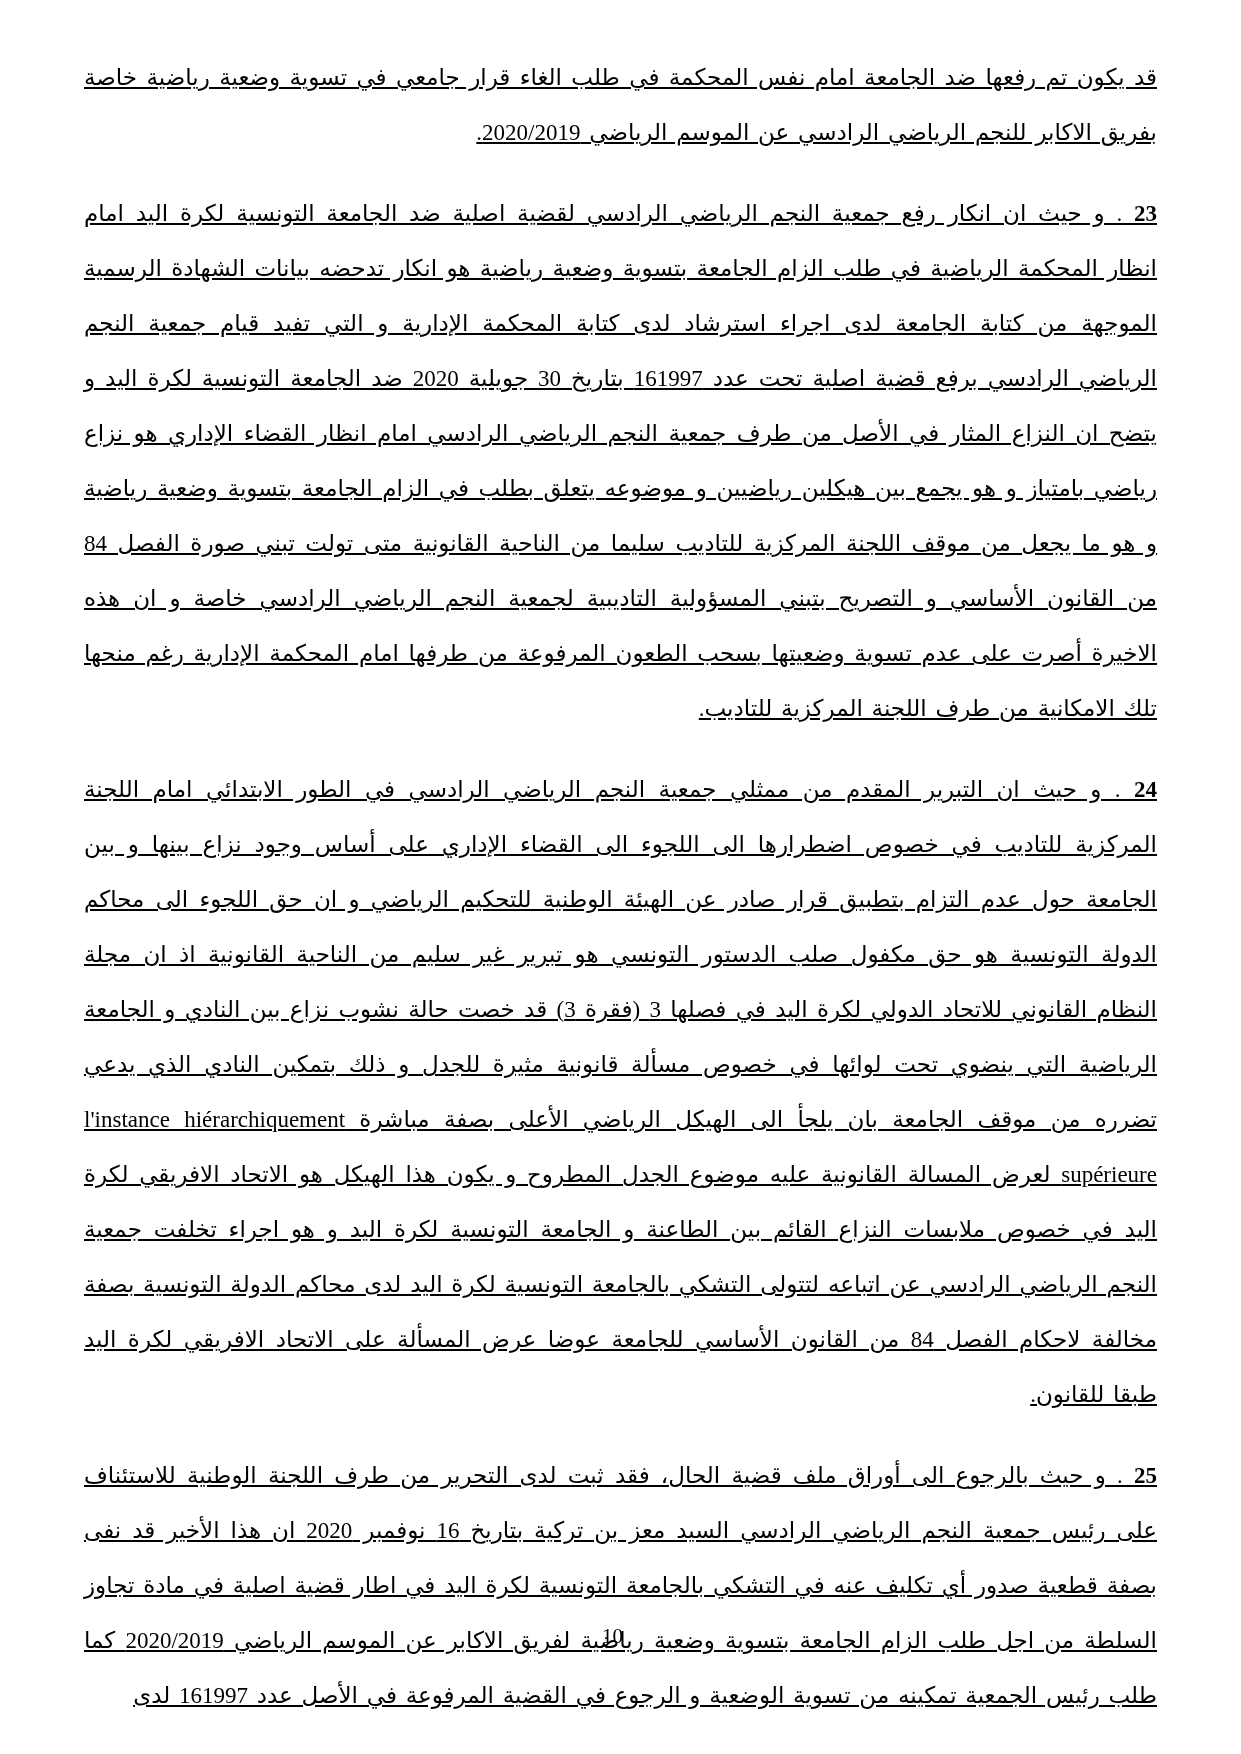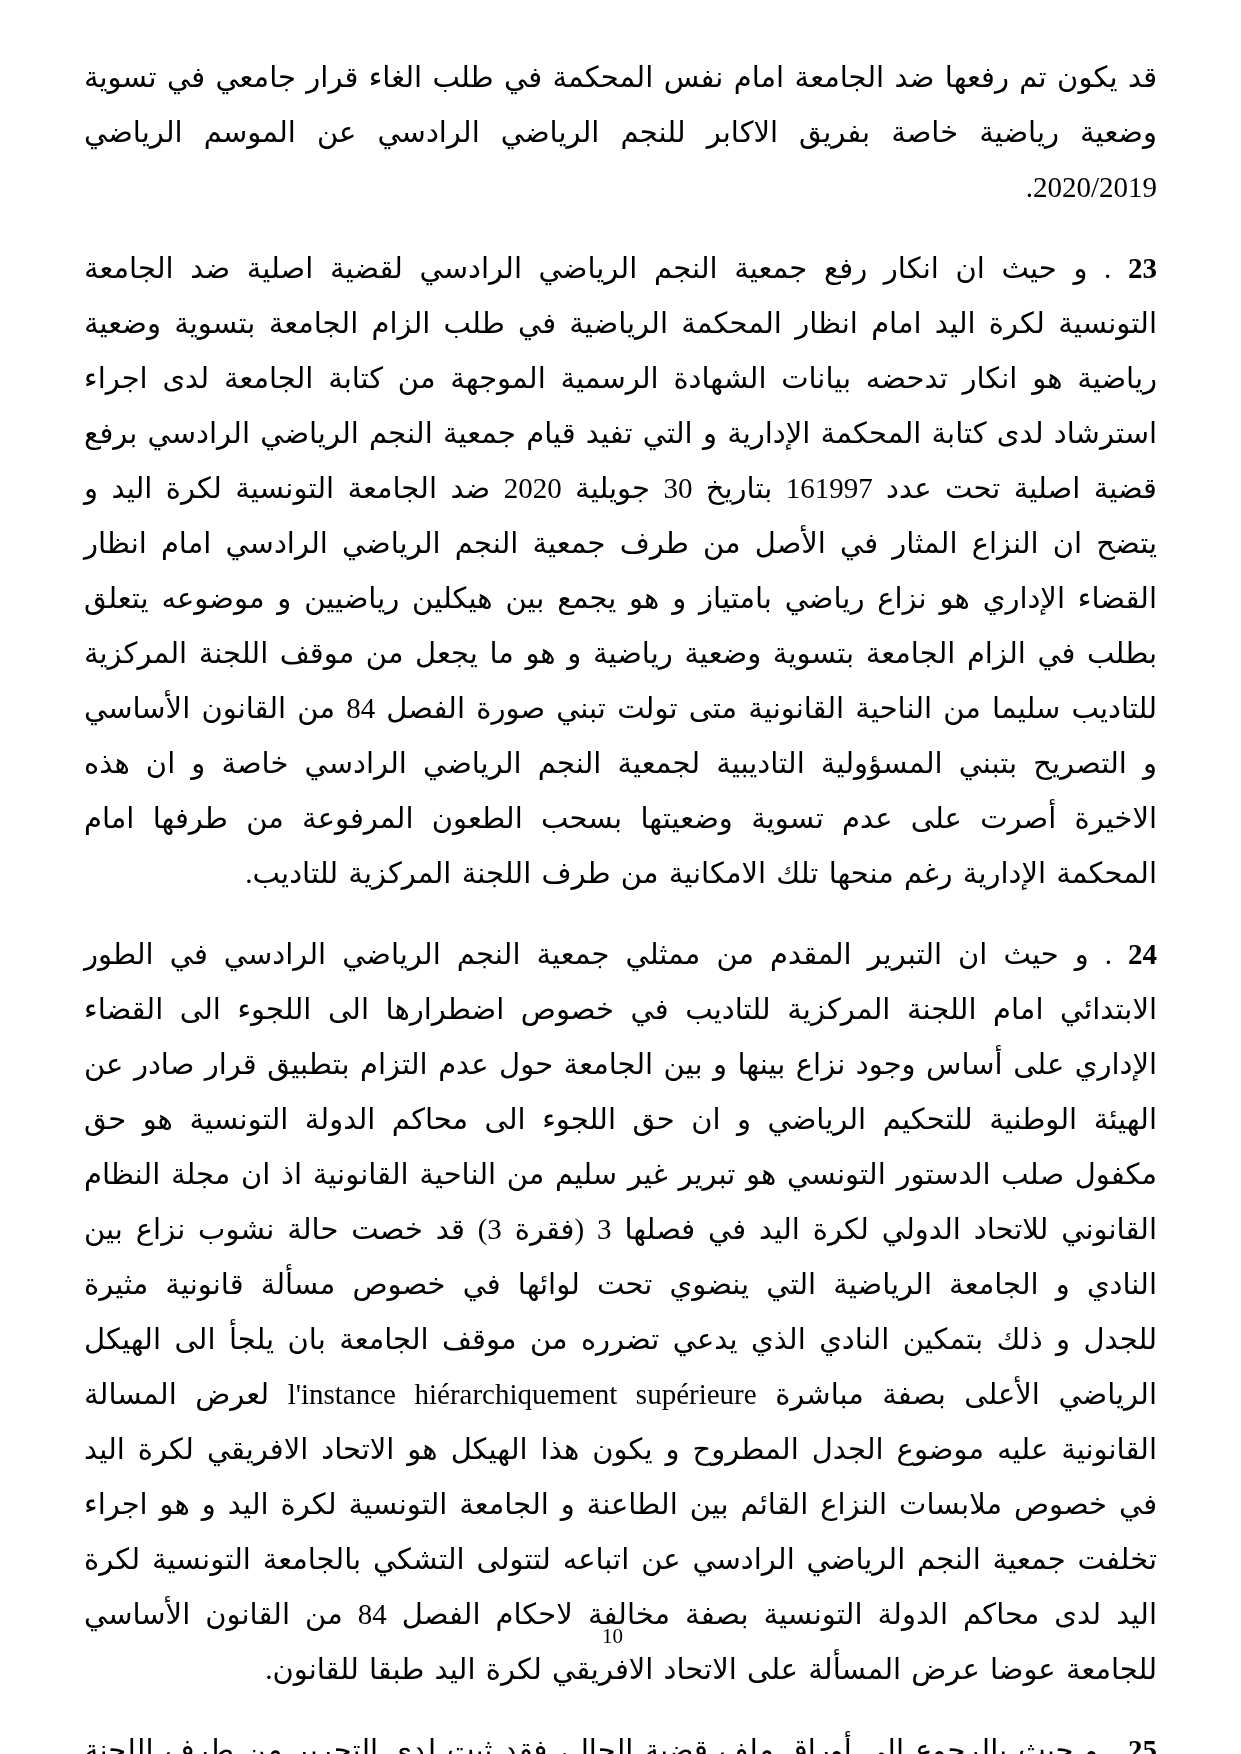--- a/index.html
+++ b/index.html
@@ -16,24 +16,25 @@
     position: absolute;
     inset: 0;
     padding: 50px 84px 0 84px;
     background: #ffffff;
   }
   .para {
     direction: rtl;
     unicode-bidi: embed;
     text-align: justify;
     text-justify: inter-word;
-    font-size: 29px;
+    font-size: 23px;
     line-height: 55px;
     word-spacing: 3px;
     margin-bottom: 26px;
+    text-decoration: underline;
   }
   .para .para-number {
     font-weight: 700;
   }
   .page-footer {
     position: absolute;
     left: 0;
     right: 16px;
     top: 1622px;
     text-align: center;

